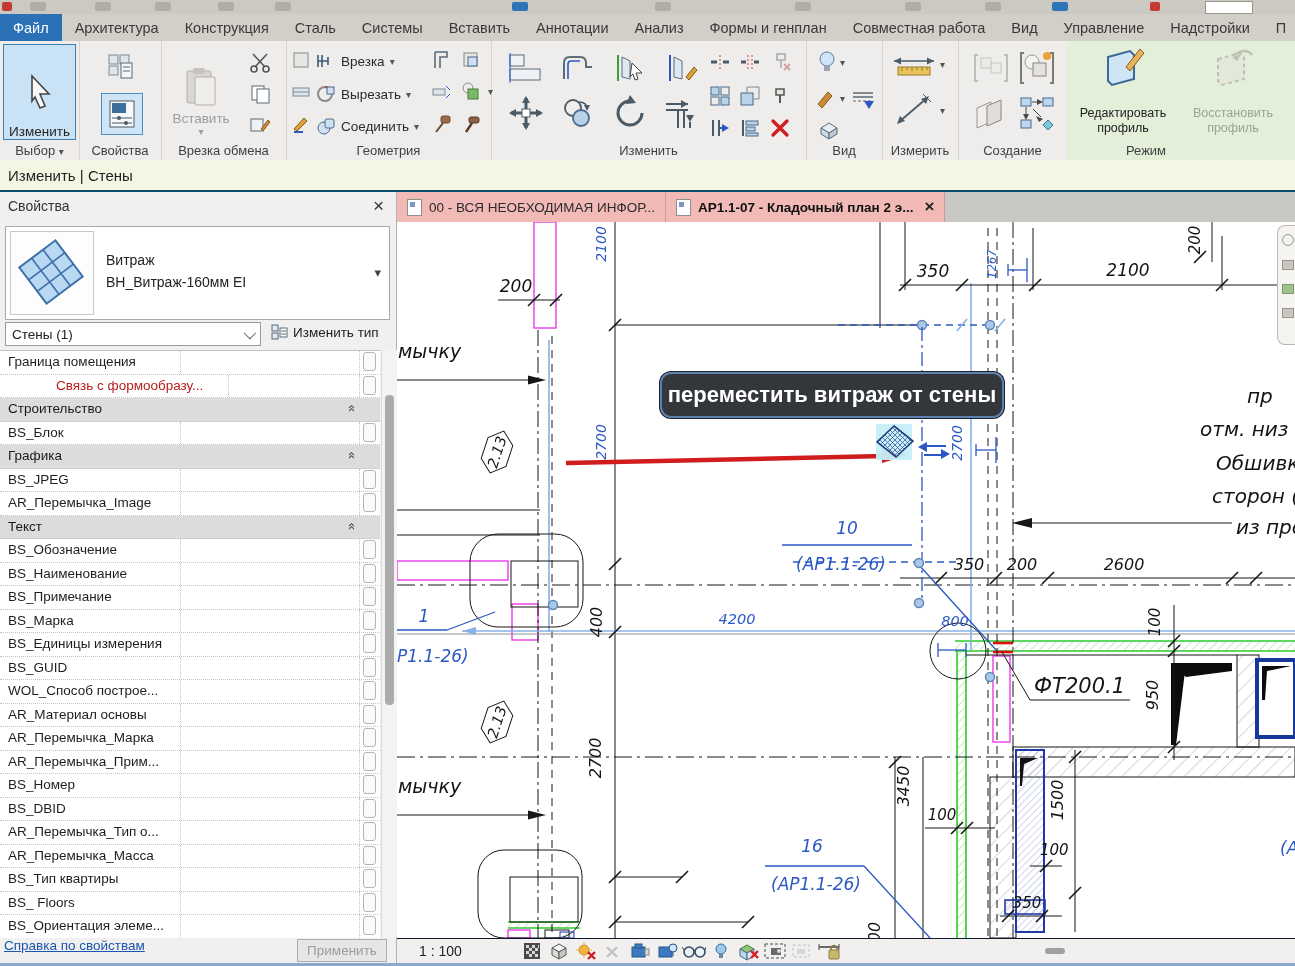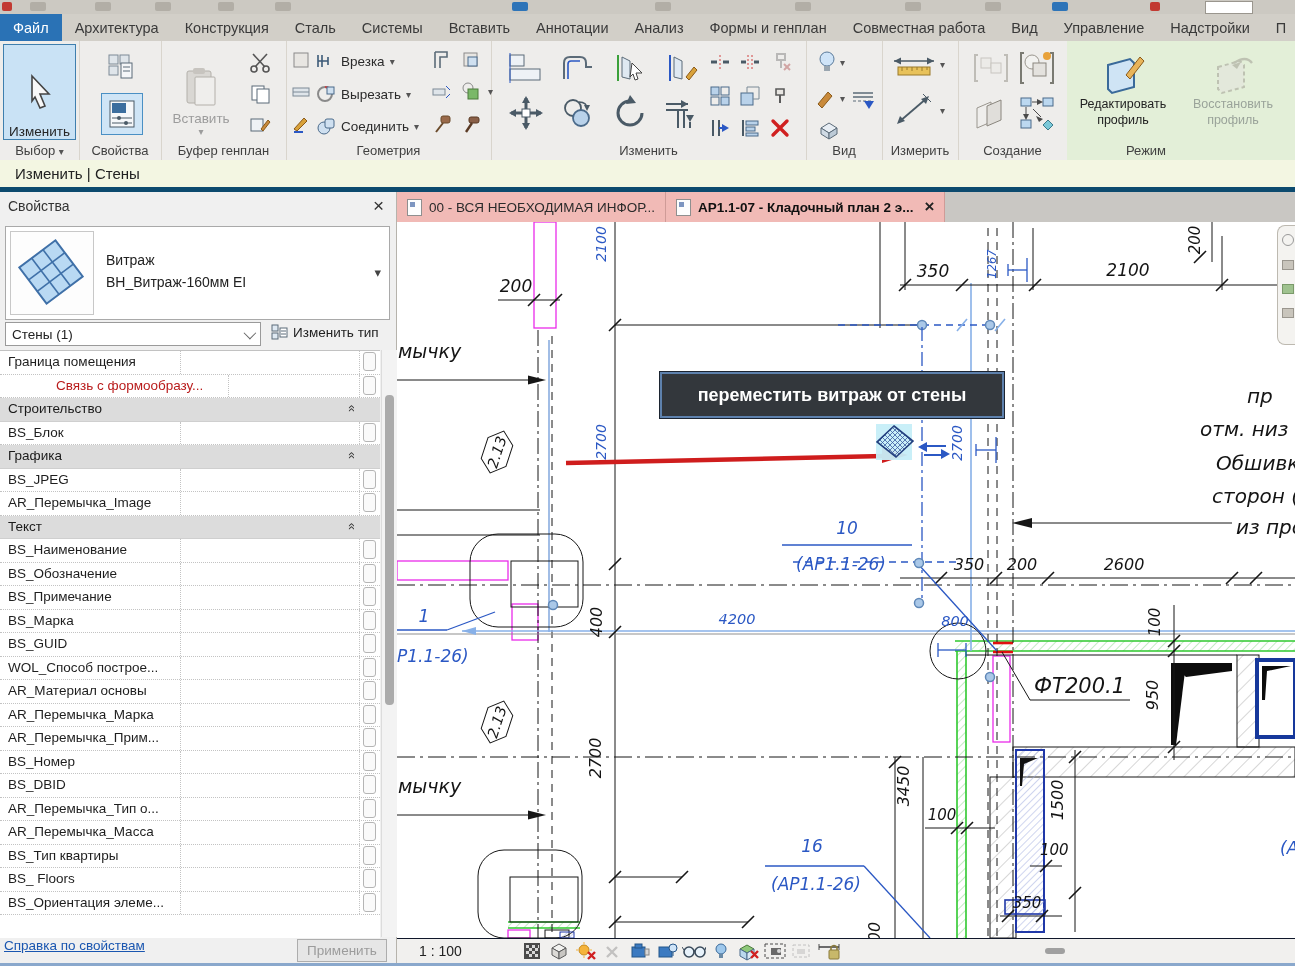--- a/index.html
+++ b/index.html
@@ -22,26 +22,26 @@
   .rglabel{position:absolute;left:0;right:0;bottom:2px;text-align:center;font-size:13px;color:#414141;}
   .rgroup.green{background:#e3efd8;}
   .bigbtn{position:absolute;display:flex;flex-direction:column;align-items:center;justify-content:flex-end;
           font-size:13.5px;color:#262626;text-align:center;}
   .bigbtn.sel{background:#c9e2f5;border:1px solid #3f7fae;}
   .minibtn{position:absolute;width:26px;height:26px;display:flex;align-items:center;justify-content:center;}
   .minibtn.sel{background:#cfe5f6;border:1px solid #4a90c4;}
   .gmrow{position:absolute;display:flex;align-items:center;font-size:13.5px;color:#2b2b2b;gap:5px;white-space:nowrap;}
   .caret{font-size:10px;color:#555;}
   .disabled-txt{color:#9c9c9c;}
-  .modebtn{position:absolute;width:96px;height:92px;display:flex;flex-direction:column;align-items:center;justify-content:center;
+  .modebtn{position:absolute;width:96px;height:92px;display:flex;flex-direction:column;align-items:center;justify-content:space-between;
            font-size:12.5px;color:#222;text-align:center;line-height:1.25;}
   .modebtn.off{color:#9aa39a;}
   
-  #ctxbar{left:0;top:160px;width:1295px;height:32px;background:#f3f6e2;border-bottom:5px solid #0c4a6e;
-          display:flex;align-items:center;padding-left:15px;box-sizing:border-box;font-size:15px;color:#222;}
+  #ctxbar{left:0;top:160px;width:1295px;height:32px;background:#f3f6e2;border-bottom:2px solid #0c4a6e;
+          display:flex;align-items:center;padding-left:8px;box-sizing:border-box;font-size:15px;color:#222;}
   
   #panel{left:0;top:192px;width:397px;height:771px;background:#f0f0f0;border-right:1px solid #b6b3ac;box-sizing:border-box;}
   #phead{position:absolute;left:0;top:0;width:100%;height:28px;font-size:14px;color:#333;display:flex;align-items:center;padding-left:8px;box-sizing:border-box;}
   #pclose{position:absolute;right:12px;top:3px;font-size:19px;color:#333;cursor:default;}
   #typebox{position:absolute;left:5px;top:34px;width:383px;height:92px;background:#fff;border:1px solid #a9a9a9;}
   #typeimg{position:absolute;left:4px;top:4px;width:82px;height:82px;border:1px solid #c8c8c8;background:#fdfdfd;}
   #typetxt{position:absolute;left:100px;top:22px;font-size:14px;color:#222;line-height:1.6;}
   #typecaret{position:absolute;right:8px;top:38px;font-size:13px;color:#444;}
   #selrow{position:absolute;left:5px;top:130px;width:388px;height:24px;}
   #selcombo{position:absolute;left:0;top:0;width:256px;height:24px;background:#fff;border:1px solid #9a9a9a;box-sizing:border-box;
@@ -73,22 +73,22 @@
   #vtabs{left:397px;top:192px;width:924px;height:30px;background:#c9c7c3;display:flex;}
   .vtab{height:30px;display:flex;align-items:center;gap:7px;padding:0 10px;background:#f1bab6;border-right:1px solid #cf9b97;
         font-size:13.5px;color:#2b2b2b;white-space:nowrap;box-sizing:border-box;}
   .vtab.active{font-weight:bold;color:#111;}
   .vicon{width:13px;height:15px;background:#fdfdfd;border:1px solid #8f8f8f;position:relative;flex:none;}
   .vicon::after{content:"";position:absolute;left:2px;top:2px;width:5px;height:5px;background:#7d95c0;}
   .vclose{font-size:17px;font-weight:bold;color:#222;margin-left:4px;}
   .vtab:not(.active) .vclose{display:none;}
   #canvas{left:397px;top:222px;width:898px;height:716px;background:#fff;}
   
-  #tooltip{left:660px;top:372px;width:340px;height:42px;background:#33373c;border:2px solid #5e81ad;border-radius:0;
-           box-shadow:0 0 0 1px #1c2430;color:#fff;font-weight:bold;font-size:18px;display:flex;align-items:center;justify-content:center;}
+  #tooltip{left:660px;top:372px;width:340px;height:42px;background:#33373c;border:2px solid #5e81ad;border-radius:11px;
+           box-shadow:0 0 0 1px #1c2430;color:#fff;font-weight:bold;font-size:22px;display:flex;align-items:center;justify-content:center;}
   
   #navbar{left:1277px;top:225px;width:18px;height:118px;background:#f4f3f0;border:1px solid #bdb9b0;border-right:none;border-radius:8px 0 0 8px;}
   .navstub{position:absolute;left:4px;width:10px;height:10px;border:1px solid #999;border-radius:50%;}
   .navsq{position:absolute;left:4px;width:10px;height:8px;background:#9fc28f;border:1px solid #7a9a6a;}
   .navsq2{position:absolute;left:4px;width:10px;height:8px;background:#c9c5bc;border:1px solid #9a968e;}
   
   #statusbar{left:397px;top:938px;width:898px;height:25px;background:#f1f0ee;border-top:1px solid #0f172a;display:flex;align-items:center;box-sizing:border-box;}
   #scale{margin-left:22px;font-size:14px;color:#222;white-space:nowrap;}
   .sico{width:24px;height:20px;display:flex;align-items:center;justify-content:center;margin-left:3px;flex:none;}
   #hscroll{position:absolute;left:648px;top:9px;width:20px;height:6px;background:#a0a0a0;border-radius:3px;}
@@ -244,21 +244,21 @@
         <rect x="3" y="3" width="12" height="14" fill="#fff" stroke="#5b6b78"></rect>
           <rect x="8" y="6" width="12" height="14" fill="#fff" stroke="#5b6b78"></rect>
       </svg>
     </div>
     <div class="minibtn" style="left:86px;top:72px">
       <svg width="22" height="22" viewBox="0 0 22 22">
         <rect x="2" y="4" width="12" height="12" fill="#eef2f6" stroke="#5b6b78"></rect>
         <path d="M12,14 L19,5 L21,7 L14,16 Z" fill="#c98a3a" stroke="#8a5a1a"></path>
       </svg>
     </div>
-    <div class="rglabel">Буфер генплан</div>
+    <div class="rglabel">Врезка обмена</div>
   </div>
 
   <div class="rgroup" style="left:286px;width:205px">
     <div class="minibtn" style="left:2px;top:6px">
       <svg width="20" height="20">
           <rect x="3" y="3" width="14" height="14" fill="#e8e6e2" stroke="#8a8a8a"></rect>
         </svg>
     </div>
     <div class="minibtn" style="left:2px;top:38px">
       <svg width="20" height="20">
@@ -673,55 +673,63 @@
 
       </div>
 
       <div class="prow group-header">
         <div class="plabel">Текст</div>
 
         <span class="gchev">»</span>
       </div>
 
       <div class="prow">
+        <div class="plabel">BS_Обозначение</div>
+        <div class="pvalue">
+          <span></span>
+        </div>
+        <div class="passoc"></div>
+
+      </div>
+
+      <div class="prow">
         <div class="plabel">BS_Наименование</div>
         <div class="pvalue">
           <span></span>
         </div>
         <div class="passoc"></div>
 
       </div>
 
       <div class="prow">
-        <div class="plabel">BS_Обозначение</div>
-        <div class="pvalue">
-          <span></span>
-        </div>
-        <div class="passoc"></div>
-
-      </div>
-
-      <div class="prow">
         <div class="plabel">BS_Примечание</div>
         <div class="pvalue">
           <span>EIW45</span>
         </div>
         <div class="passoc"></div>
 
       </div>
 
       <div class="prow">
         <div class="plabel">BS_Марка</div>
         <div class="pvalue">
           <span>ВВ-35Д*</span>
         </div>
         <div class="passoc"></div>
 
       </div>
 
+      <div class="prow">
+        <div class="plabel">BS_Единицы измерения</div>
+        <div class="pvalue">
+          <span></span>
+        </div>
+        <div class="passoc"></div>
+
+      </div>
 
       <div class="prow">
         <div class="plabel">BS_GUID</div>
         <div class="pvalue">
           <span></span>
         </div>
         <div class="passoc"></div>
 
       </div>
 

